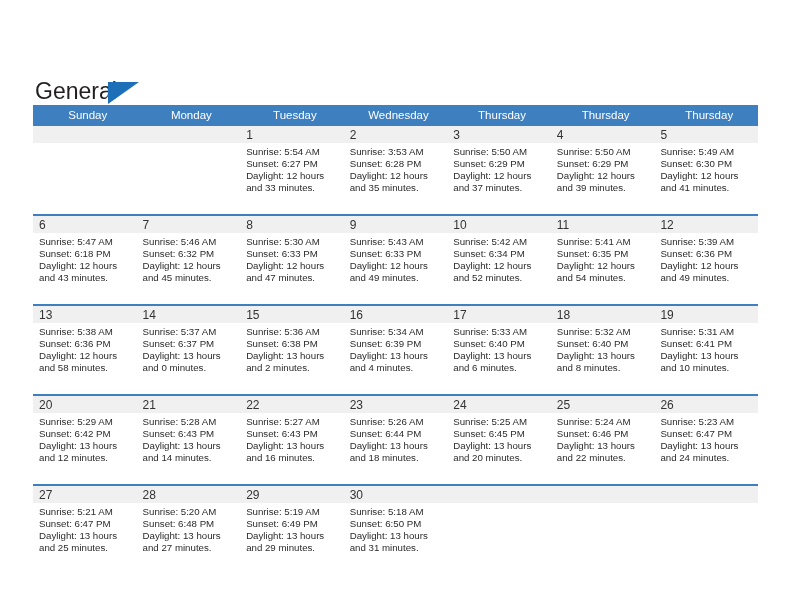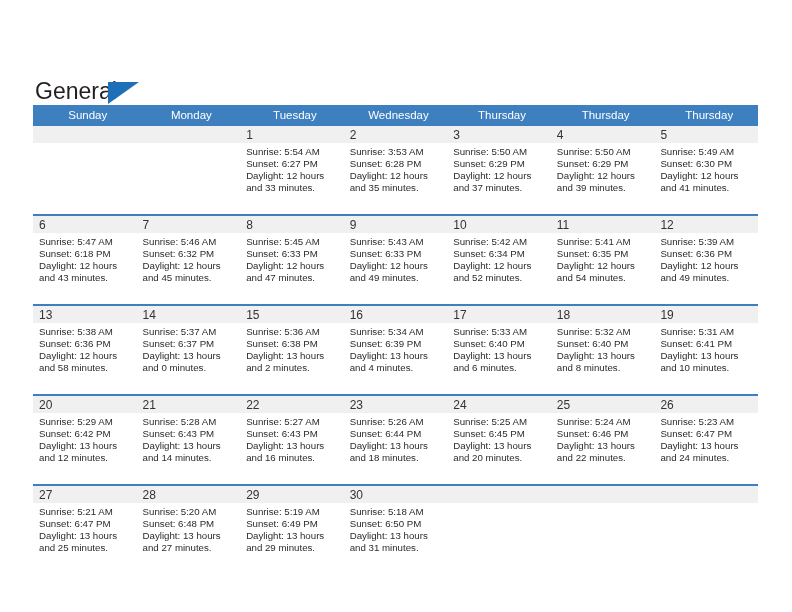--- a/index.html
+++ b/index.html
@@ -267,21 +267,21 @@
                 <div>Sunset: 6:32 PM</div>
                 <div>Daylight: 12 hours</div>
                 <div>and 45 minutes.</div>
               </div>
             </div>
           </td>
           <td>
             <div class="cell">
               <div class="daynum">8</div>
               <div class="details">
-                <div>Sunrise: 5:45 AM</div>
+                <div>Sunrise: 5:30 AM</div>
                 <div>Sunset: 6:33 PM</div>
                 <div>Daylight: 12 hours</div>
                 <div>and 47 minutes.</div>
               </div>
             </div>
           </td>
           <td>
             <div class="cell">
               <div class="daynum">9</div>
               <div class="details">

